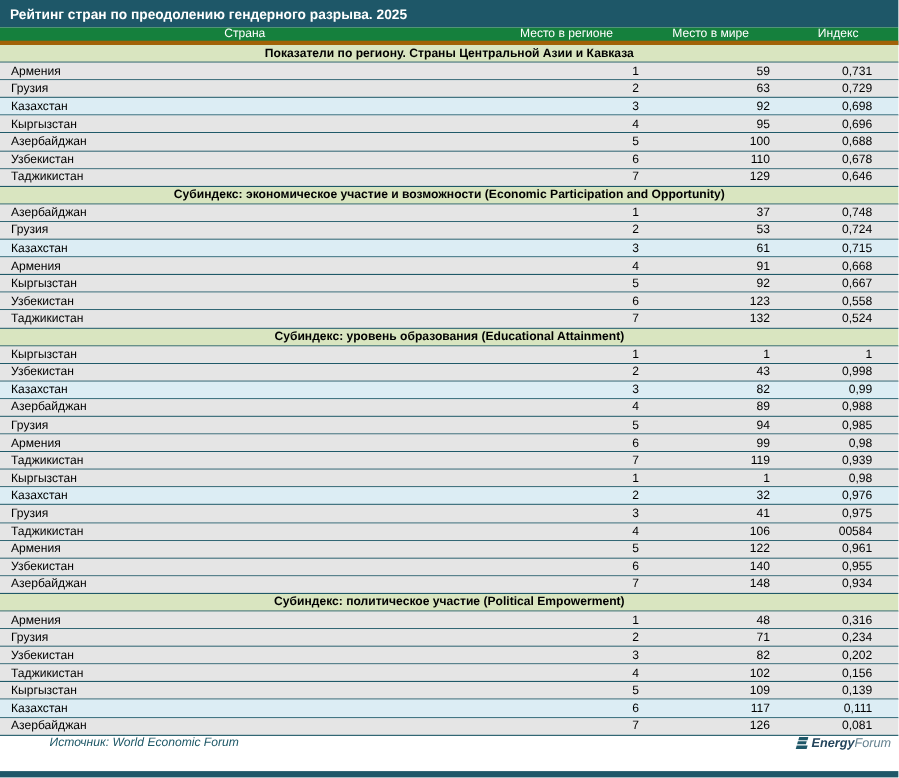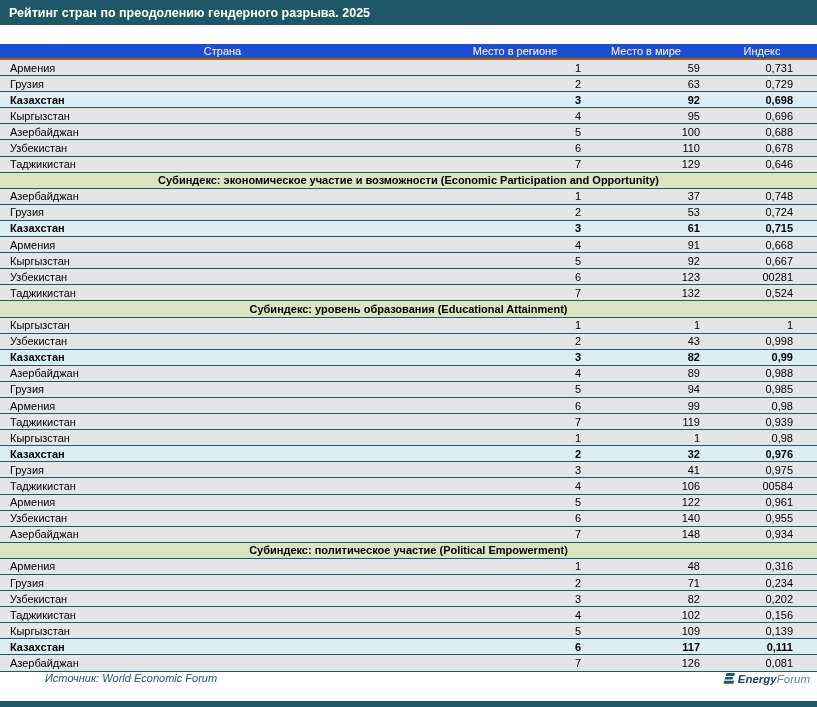--- a/index.html
+++ b/index.html
@@ -8,31 +8,31 @@
     width: 817px; height: 707px;
     background: #ffffff;
     font-family: "Liberation Sans", sans-serif;
     display: flex; flex-direction: column;
     overflow: hidden;
   }
   .title-bar {
     height: 25px; background: #1e5768; color: #ffffff;
     font-weight: bold; font-size: 12.5px;
     display: flex; align-items: center; padding-left: 9px;
-    margin-bottom: 19px; flex: none;
+    margin-bottom: 0; flex: none;
   }
-  .thead { height: 16px; background: #1d4ed8; display: flex;
-    color: #ffffff; font-size: 11px; border-bottom: 2px solid #a16207; flex: none; }
+  .thead { height: 16px; background: #15803d; display: flex;
+    color: #ffffff; font-size: 11px; border-bottom: 4px solid #a16207; flex: none; }
   .th { display: flex; align-items: center; justify-content: center; }
   .c0 { width: 445px; } .c1 { width: 140px; text-align: right; } .c2 { width: 122px; } .c3 { width: 110px; }
   .tr { height: 16.1px; display: flex; border-bottom: 1px solid #1f5968;
     font-size: 11px; color: #000000; flex: none; background: #e5e5e5; }
   .tr.section { background: #d9e5c0; font-weight: bold;
     justify-content: center; align-items: center; text-align: center; }
-  .tr.hl { background: #dcedf4; font-weight: bold; }
+  .tr.hl { background: #dcedf4; }
   .td { display: flex; align-items: center; overflow: hidden; white-space: nowrap; }
   .td.c0 { padding-left: 10px; }
   .num { justify-content: flex-end; }
   .c1.num { padding-right: 4px; }
   .c2.num { padding-right: 7px; }
   .c3.num { padding-right: 24px; }
   .footer { height: 13px; display: flex; align-items: center;
     justify-content: space-between; padding: 0 7px 0 9px; flex: none; }
   .source { font-style: italic; color: #1d5766; font-size: 11px; margin-left: 36px; }
   .logo { display: flex; align-items: center; gap: 3px; }
@@ -48,20 +48,21 @@
   <div class="title-bar">Рейтинг стран по преодолению гендерного разрыва. 2025</div>
 
   <div class="thead">
     <div class="th c0">Страна</div>
     <div class="th c1">Место в регионе</div>
     <div class="th c2">Место в мире</div>
     <div class="th c3">Индекс</div>
   </div>
 
   <div id="table-body">
+      <div class="tr section">Показатели по региону. Страны Центральной Азии и Кавказа</div>
       <div class="tr data">
         <div class="td c0">Армения</div>
         <div class="td c1 num">1</div>
         <div class="td c2 num">59</div>
         <div class="td c3 num">0,731</div>
       </div>
       <div class="tr data">
         <div class="td c0">Грузия</div>
         <div class="td c1 num">2</div>
         <div class="td c2 num">63</div>
@@ -125,21 +126,21 @@
       <div class="tr data">
         <div class="td c0">Кыргызстан</div>
         <div class="td c1 num">5</div>
         <div class="td c2 num">92</div>
         <div class="td c3 num">0,667</div>
       </div>
       <div class="tr data">
         <div class="td c0">Узбекистан</div>
         <div class="td c1 num">6</div>
         <div class="td c2 num">123</div>
-        <div class="td c3 num">00281</div>
+        <div class="td c3 num">0,558</div>
       </div>
       <div class="tr data">
         <div class="td c0">Таджикистан</div>
         <div class="td c1 num">7</div>
         <div class="td c2 num">132</div>
         <div class="td c3 num">0,524</div>
       </div>
       <div class="tr section">Субиндекс: уровень образования (Educational Attainment)</div>
       <div class="tr data">
         <div class="td c0">Кыргызстан</div>

